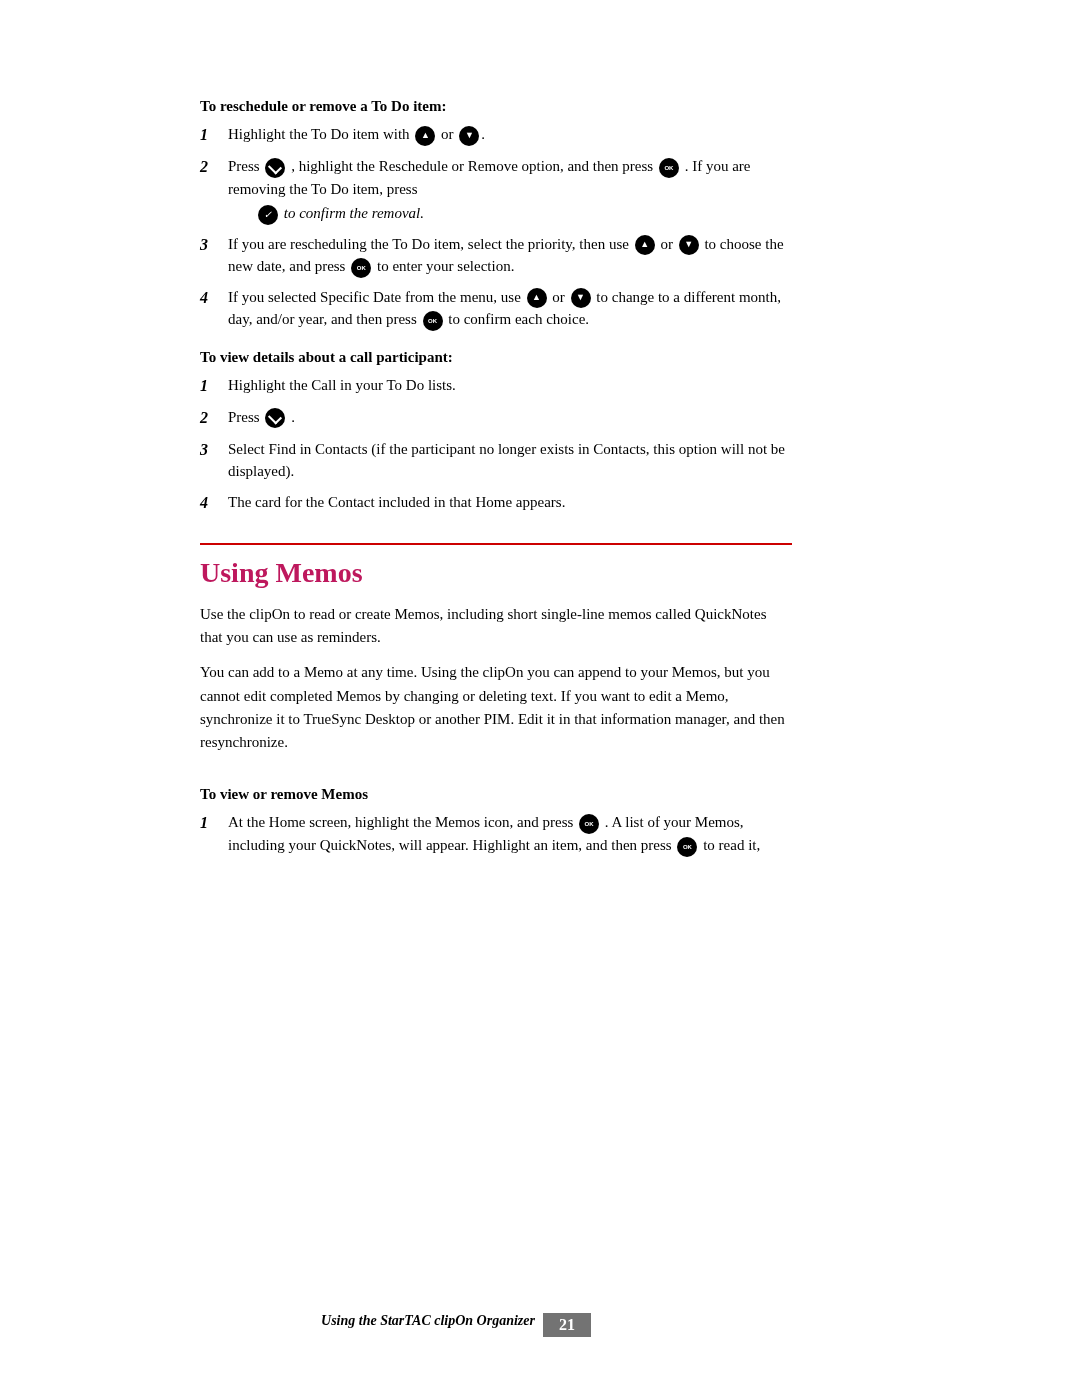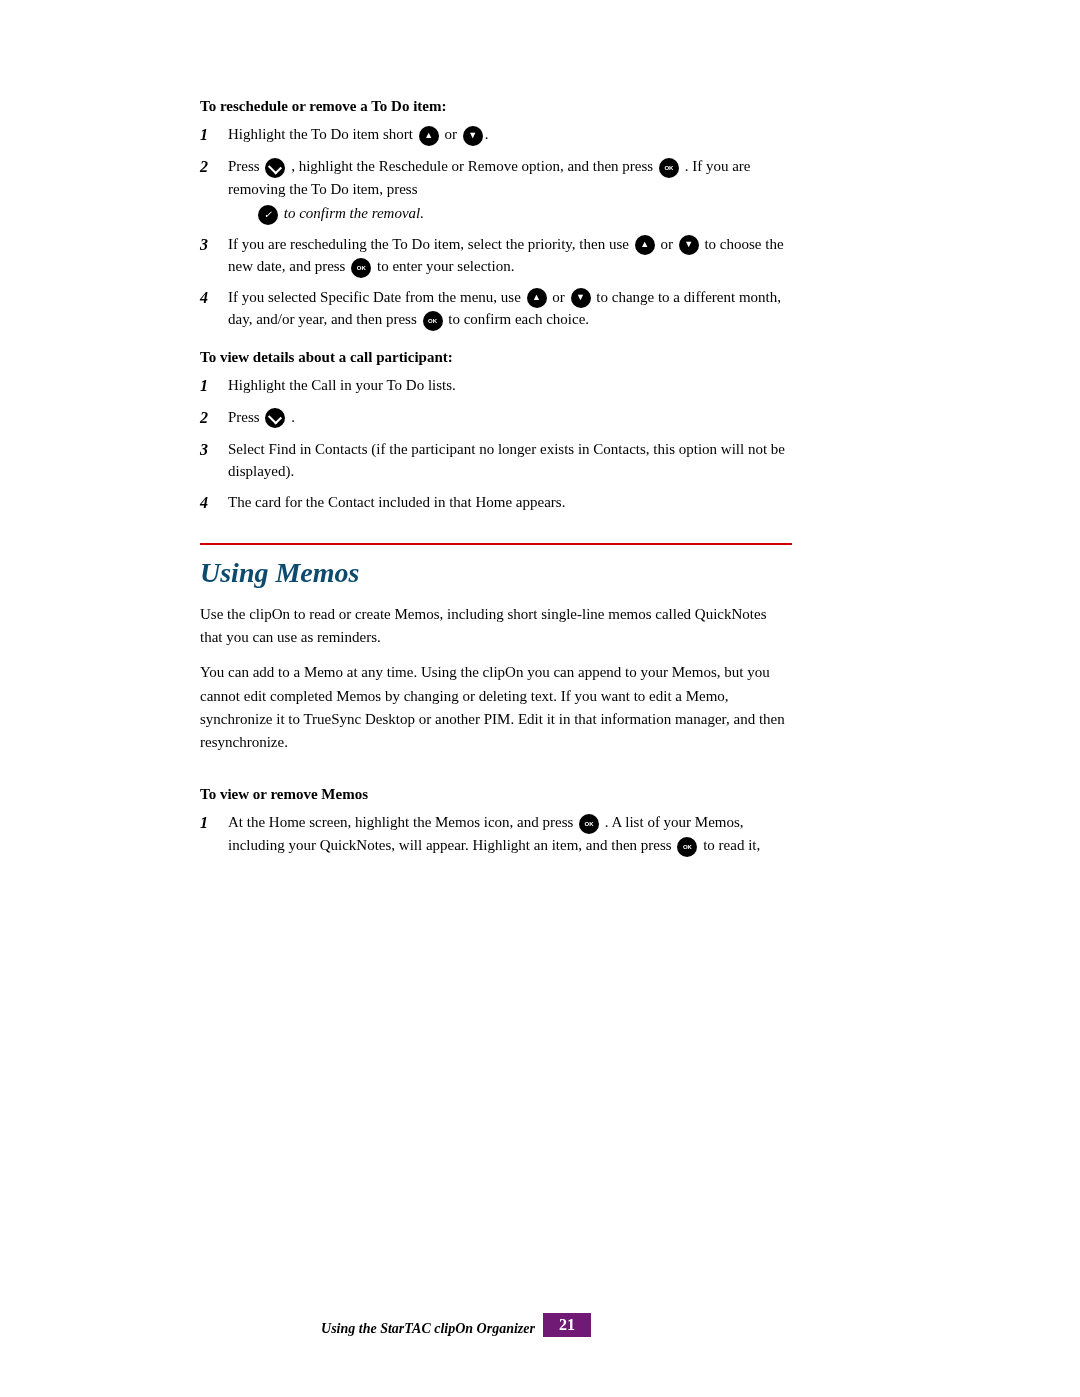--- a/index.html
+++ b/index.html
@@ -107,50 +107,49 @@
       left: 50%;
       transform: translate(-50%, -52%);
     }
     .section-divider {
       border: none;
       border-top: 2px solid #c00;
       margin: 28px 0 12px 0;
     }
     .chapter-title {
       font-family: Times New Roman, Times, serif;
-      font-style: italic;
       font-weight: bold;
       font-size: 28px;
-      color: #0c4a6e;
+      color: #be185d;
       margin-bottom: 14px;
     }
     .body-text {
       line-height: 1.55;
       margin-bottom: 12px;
       font-size: 15px;
     }
     .footer {
       position: absolute;
       bottom: 60px;
       left: 0;
       right: 0;
       display: flex;
-      align-items: flex-end;
+      align-items: flex-start;
       justify-content: center;
       gap: 0;
       font-family: Liberation Serif, serif;
     }
     .footer-text {
       font-style: italic;
       font-weight: bold;
       font-size: 14px;
       color: #000;
     }
     .footer-page {
-      background: #701a75;
+      background: #737373;
       color: #fff;
       font-weight: bold;
       font-size: 16px;
       padding: 3px 16px;
       margin-left: 8px;
     }
     .indent-step {
       margin-left: 28px;
       display: block;
       margin-top: 2px;
@@ -162,21 +161,21 @@
 
 <div class="page">
 
   <div>
     <div class="section-header">To reschedule or remove a To Do item:</div>
     <ol class="step-list">
 
       <li>
         <span class="step-number">1</span>
         <span class="step-content">
-          <span>Highlight the To Do item short</span>
+          <span>Highlight the To Do item with</span>
           <span class="btn-icon scroll-up"></span>
           <span> or </span>
           <span class="btn-icon scroll-down"></span>.
         </span>
       </li>
 
       <li>
         <span class="step-number">2</span>
         <span class="step-content">
           <span>Press </span>

